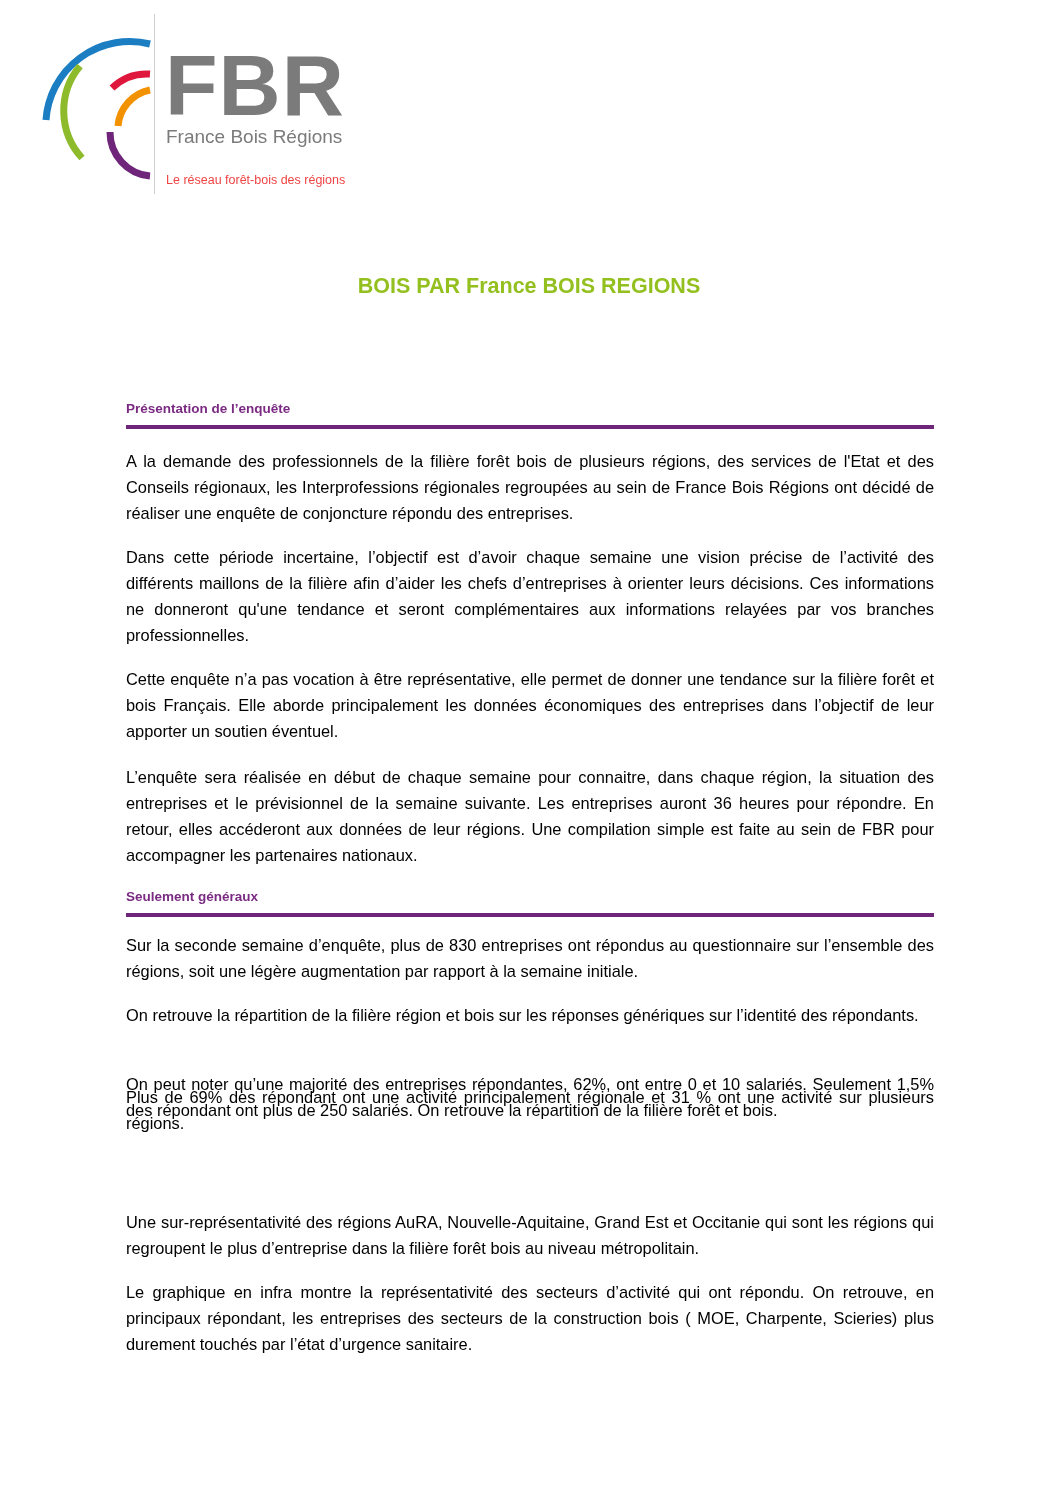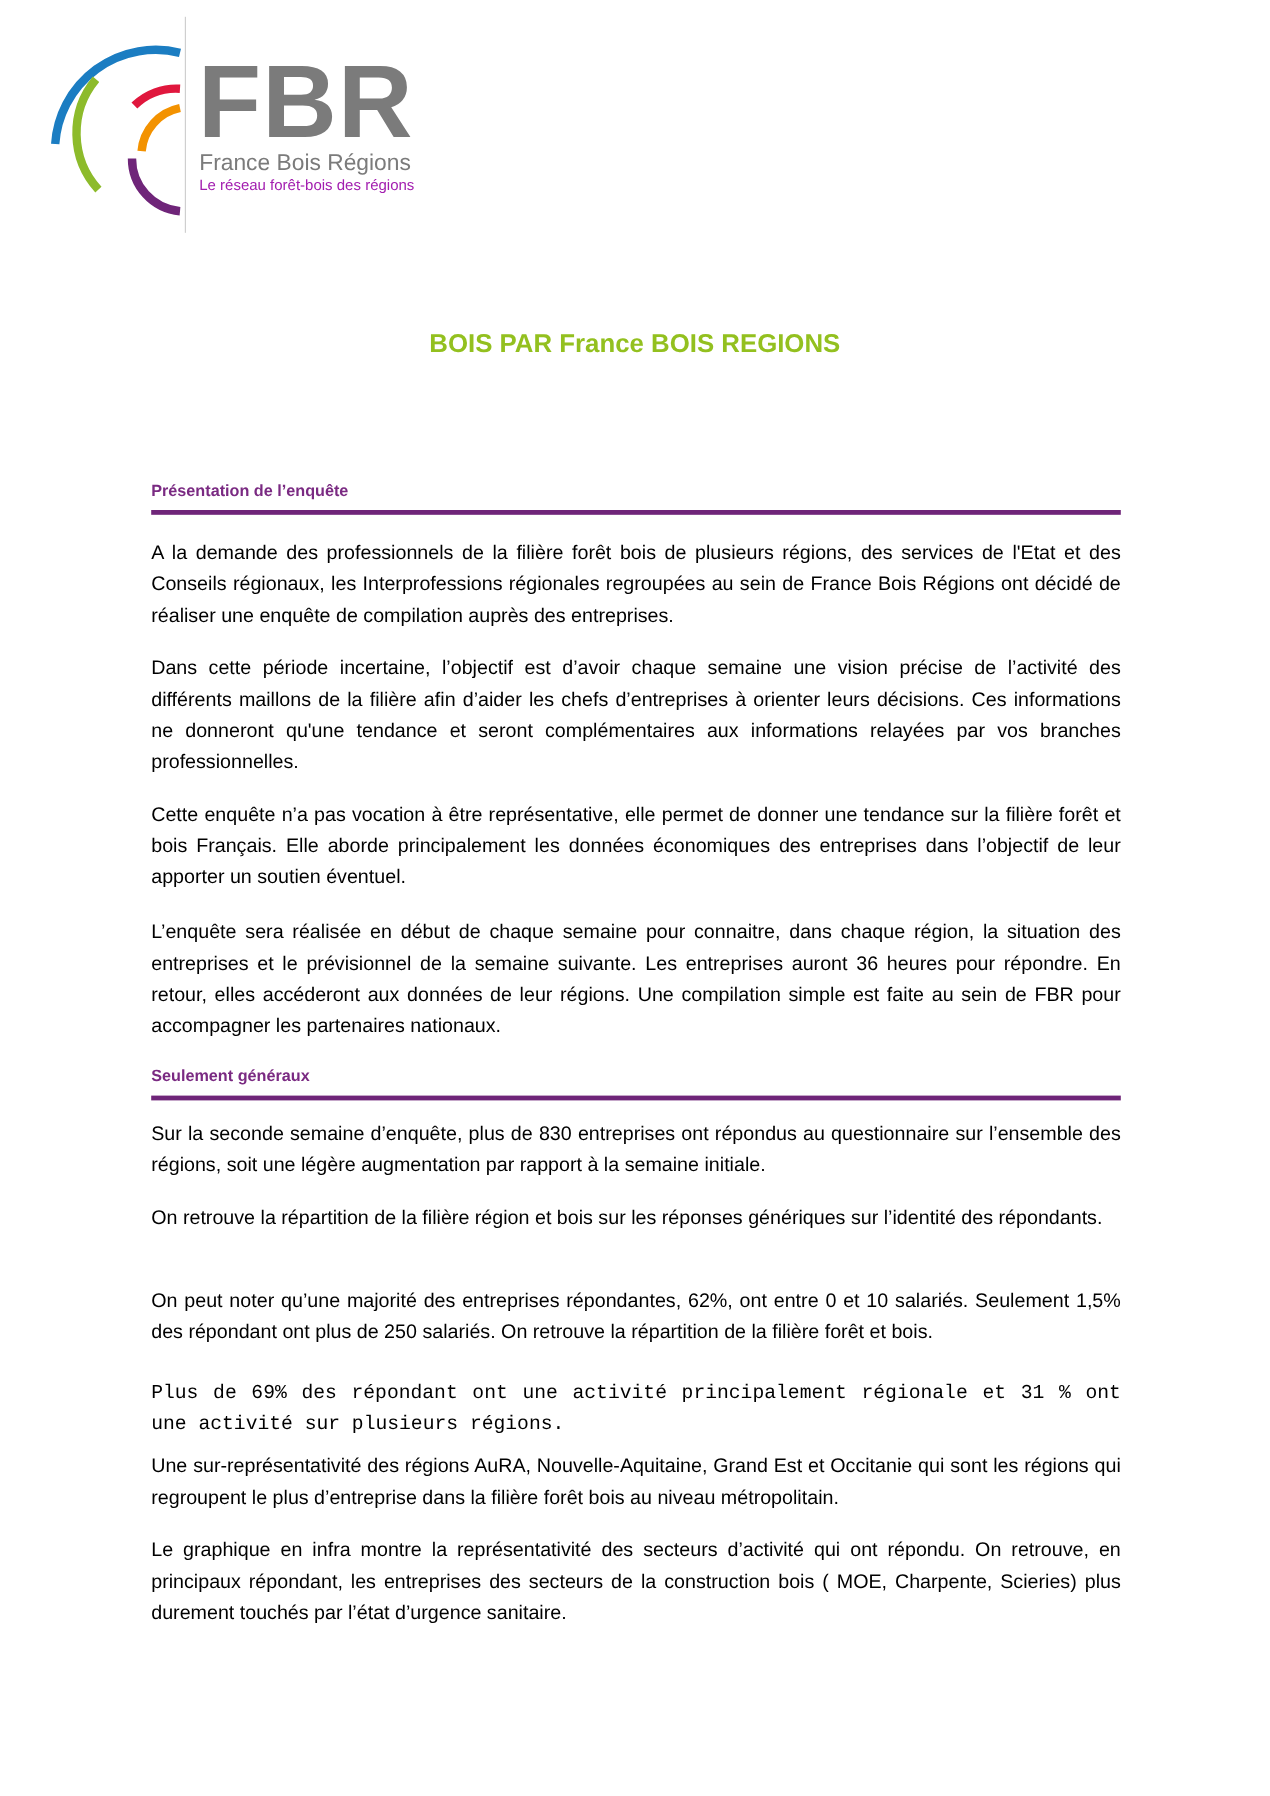--- a/index.html
+++ b/index.html
@@ -3,21 +3,21 @@
 <meta charset="utf-8">
 <style>
   html, body { margin: 0; padding: 0; background: #ffffff; }
   body { width: 1058px; height: 1497px; position: relative; overflow: hidden;
          font-family: "Liberation Sans", "DejaVu Sans", sans-serif; color: #000; }
   .logo { position: absolute; left: 38px; top: 14px; width: 300px; height: 190px; }
   .logo-vline { position: absolute; left: 116px; top: 0; width: 1px; height: 180px; background: #cfcfcf; }
   .logo-fbr { position: absolute; left: 127px; top: 28px; font-size: 86px; font-weight: bold;
               color: #7b7b7b; letter-spacing: 1px; line-height: 1; }
   .logo-name { position: absolute; left: 128px; top: 112px; font-size: 19px; color: #7b7b7b; white-space: nowrap; }
-  .logo-tagline { position: absolute; left: 128px; top: 133px; font-size: 12.5px; color: #a21caf; white-space: nowrap; }
+  .logo-tagline { position: absolute; left: 128px; top: 159px; font-size: 12.5px; color: #ef4444; white-space: nowrap; }
   .title { position: absolute; left: 0; width: 1058px; top: 266px; text-align: center;
            color: #93c01f; font-weight: bold; font-size: 21.5px; line-height: 40px; }
   .section-head { position: absolute; left: 126px; width: 808px; font-size: 13.5px; font-weight: bold; color: #7a2a82; }
   .section-rule { position: absolute; left: 126px; width: 808px; height: 4px; background: #6f2579; }
   .para { position: absolute; left: 126px; width: 808px; font-size: 16.4px; line-height: 26px;
           text-align: justify; color: #000; }
 </style>
 </head>
 <body>
 
@@ -35,26 +35,26 @@
   <div class="logo-tagline">Le réseau forêt-bois des régions</div>
 </div>
 
 <div class="title">
   <div>BOIS PAR France BOIS REGIONS</div>
 </div>
 
 <div class="section-head" style="top:401px;">Présentation de l’enquête</div>
 <div class="section-rule" style="top:425px;"></div>
 
-<div class="para" style="top:448px;">A la demande des professionnels de la filière forêt bois de plusieurs régions, des services de l'Etat et des Conseils régionaux, les Interprofessions régionales regroupées au sein de France Bois Régions ont décidé de réaliser une enquête de compilation auprès des entreprises.</div>
+<div class="para" style="top:448px;">A la demande des professionnels de la filière forêt bois de plusieurs régions, des services de l'Etat et des Conseils régionaux, les Interprofessions régionales regroupées au sein de France Bois Régions ont décidé de réaliser une enquête de conjoncture répondu des entreprises.</div>
 <div class="para" style="top:544px;">Dans cette période incertaine, l’objectif est d’avoir chaque semaine une vision précise de l’activité des différents maillons de la filière afin d’aider les chefs d’entreprises à orienter leurs décisions. Ces informations ne donneront qu'une tendance et seront complémentaires aux informations relayées par vos branches professionnelles.</div>
 <div class="para" style="top:666px;">Cette enquête n’a pas vocation à être représentative, elle permet de donner une tendance sur la filière forêt et bois Français. Elle aborde principalement les données économiques des entreprises dans l’objectif de leur apporter un soutien éventuel.</div>
 <div class="para" style="top:764px;">L’enquête sera réalisée en début de chaque semaine pour connaitre, dans chaque région, la situation des entreprises et le prévisionnel de la semaine suivante. Les entreprises auront 36 heures pour répondre. En retour, elles accéderont aux données de leur régions. Une compilation simple est faite au sein de FBR pour accompagner les partenaires nationaux.</div>
 
 <div class="section-head" style="top:889px;">Seulement généraux</div>
 <div class="section-rule" style="top:913px;"></div>
 
 <div class="para" style="top:932px;">Sur la seconde semaine d’enquête, plus de 830 entreprises ont répondus au questionnaire sur l’ensemble des régions, soit une légère augmentation par rapport à la semaine initiale.</div>
 <div class="para" style="top:1002px;">On retrouve la répartition de la filière région et bois sur les réponses génériques sur l’identité des répondants.</div>
 <div class="para" style="top:1071px;">On peut noter qu’une majorité des entreprises répondantes, 62%, ont entre 0 et 10 salariés. Seulement 1,5% des répondant ont plus de 250 salariés. On retrouve la répartition de la filière forêt et bois.</div>
-<div class="para" style="top:1148px;font-family:Liberation Mono, monospace;">Plus de 69% des répondant ont une activité principalement régionale et 31 % ont une activité sur plusieurs régions.</div>
+<div class="para" style="top:1084px;">Plus de 69% des répondant ont une activité principalement régionale et 31 % ont une activité sur plusieurs régions.</div>
 <div class="para" style="top:1209px;">Une sur-représentativité des régions AuRA, Nouvelle-Aquitaine, Grand Est et Occitanie qui sont les régions qui regroupent le plus d’entreprise dans la filière forêt bois au niveau métropolitain.</div>
 <div class="para" style="top:1279px;">Le graphique en infra montre la représentativité des secteurs d’activité qui ont répondu. On retrouve, en principaux répondant, les entreprises des secteurs de la construction bois ( MOE, Charpente, Scieries) plus durement touchés par l’état d’urgence sanitaire.</div>
 
 </body></html>

